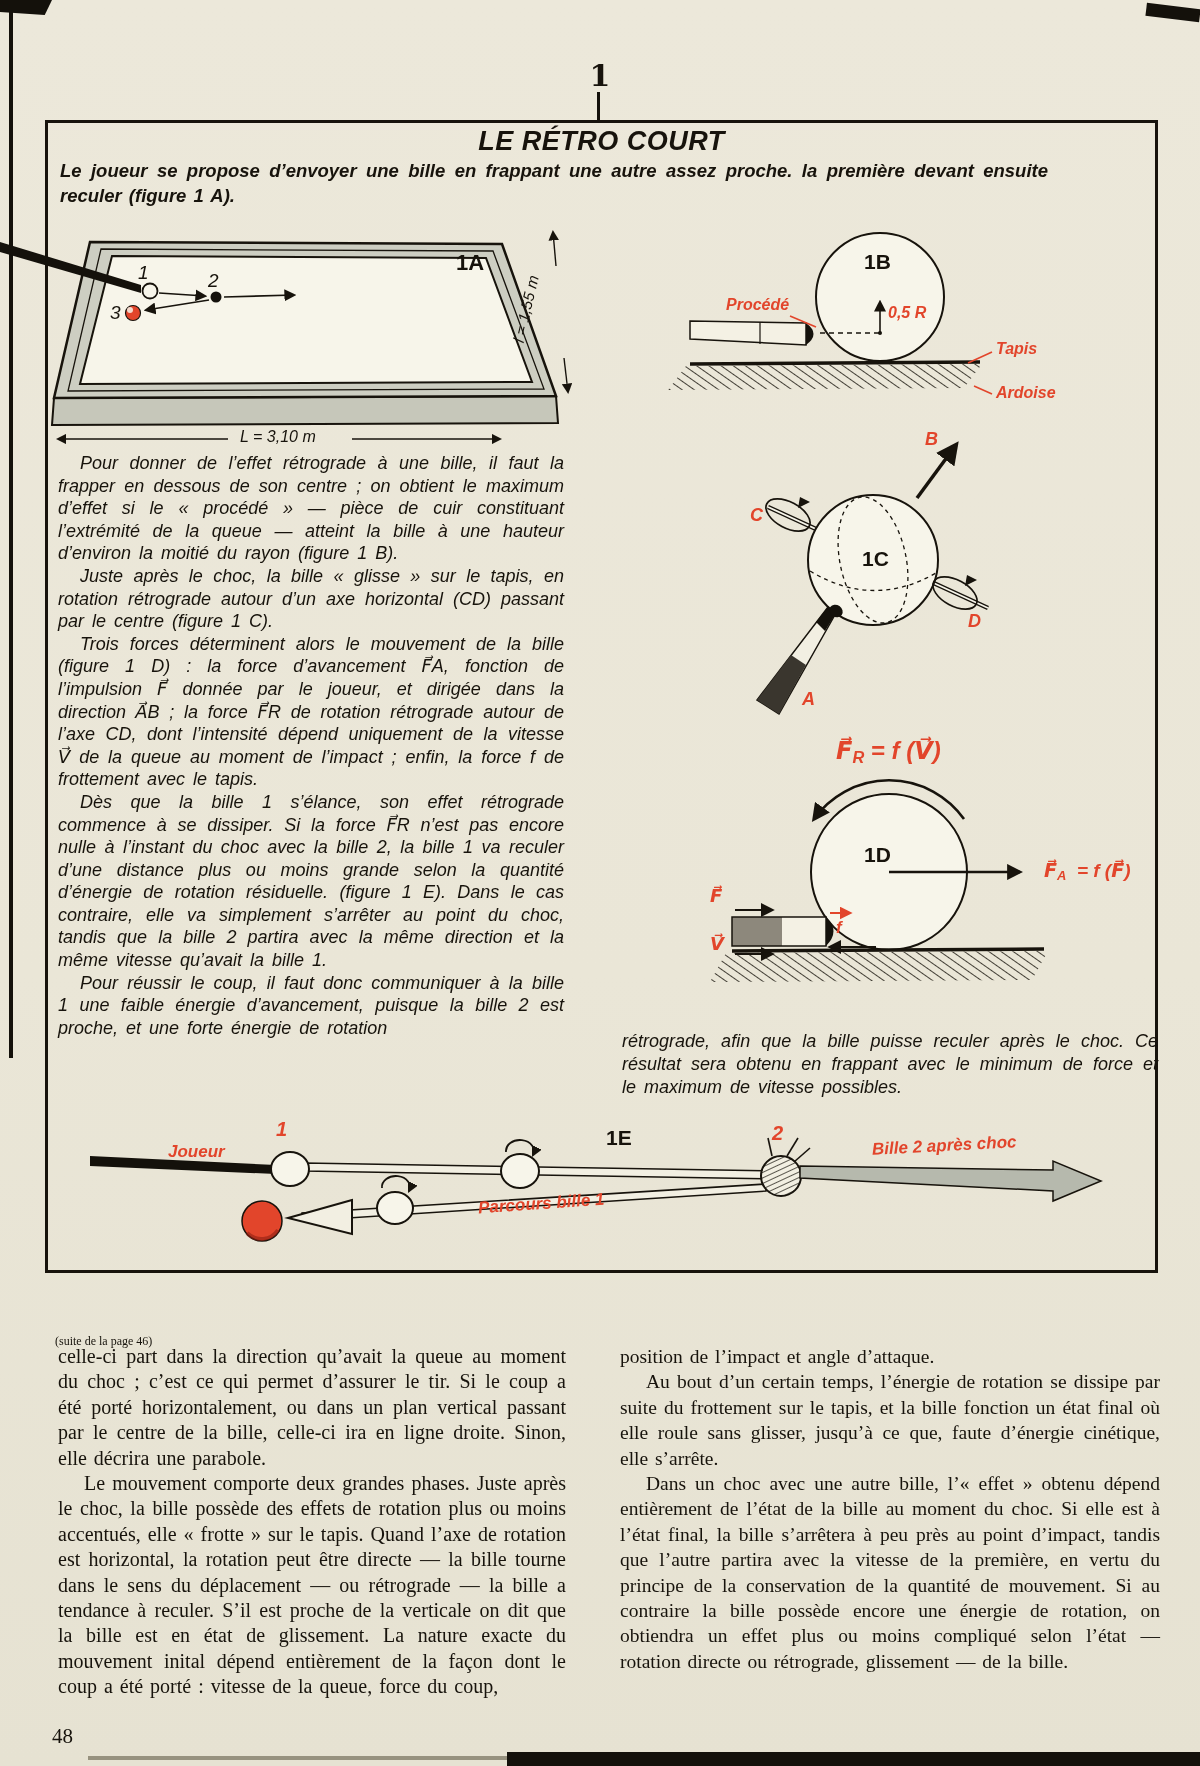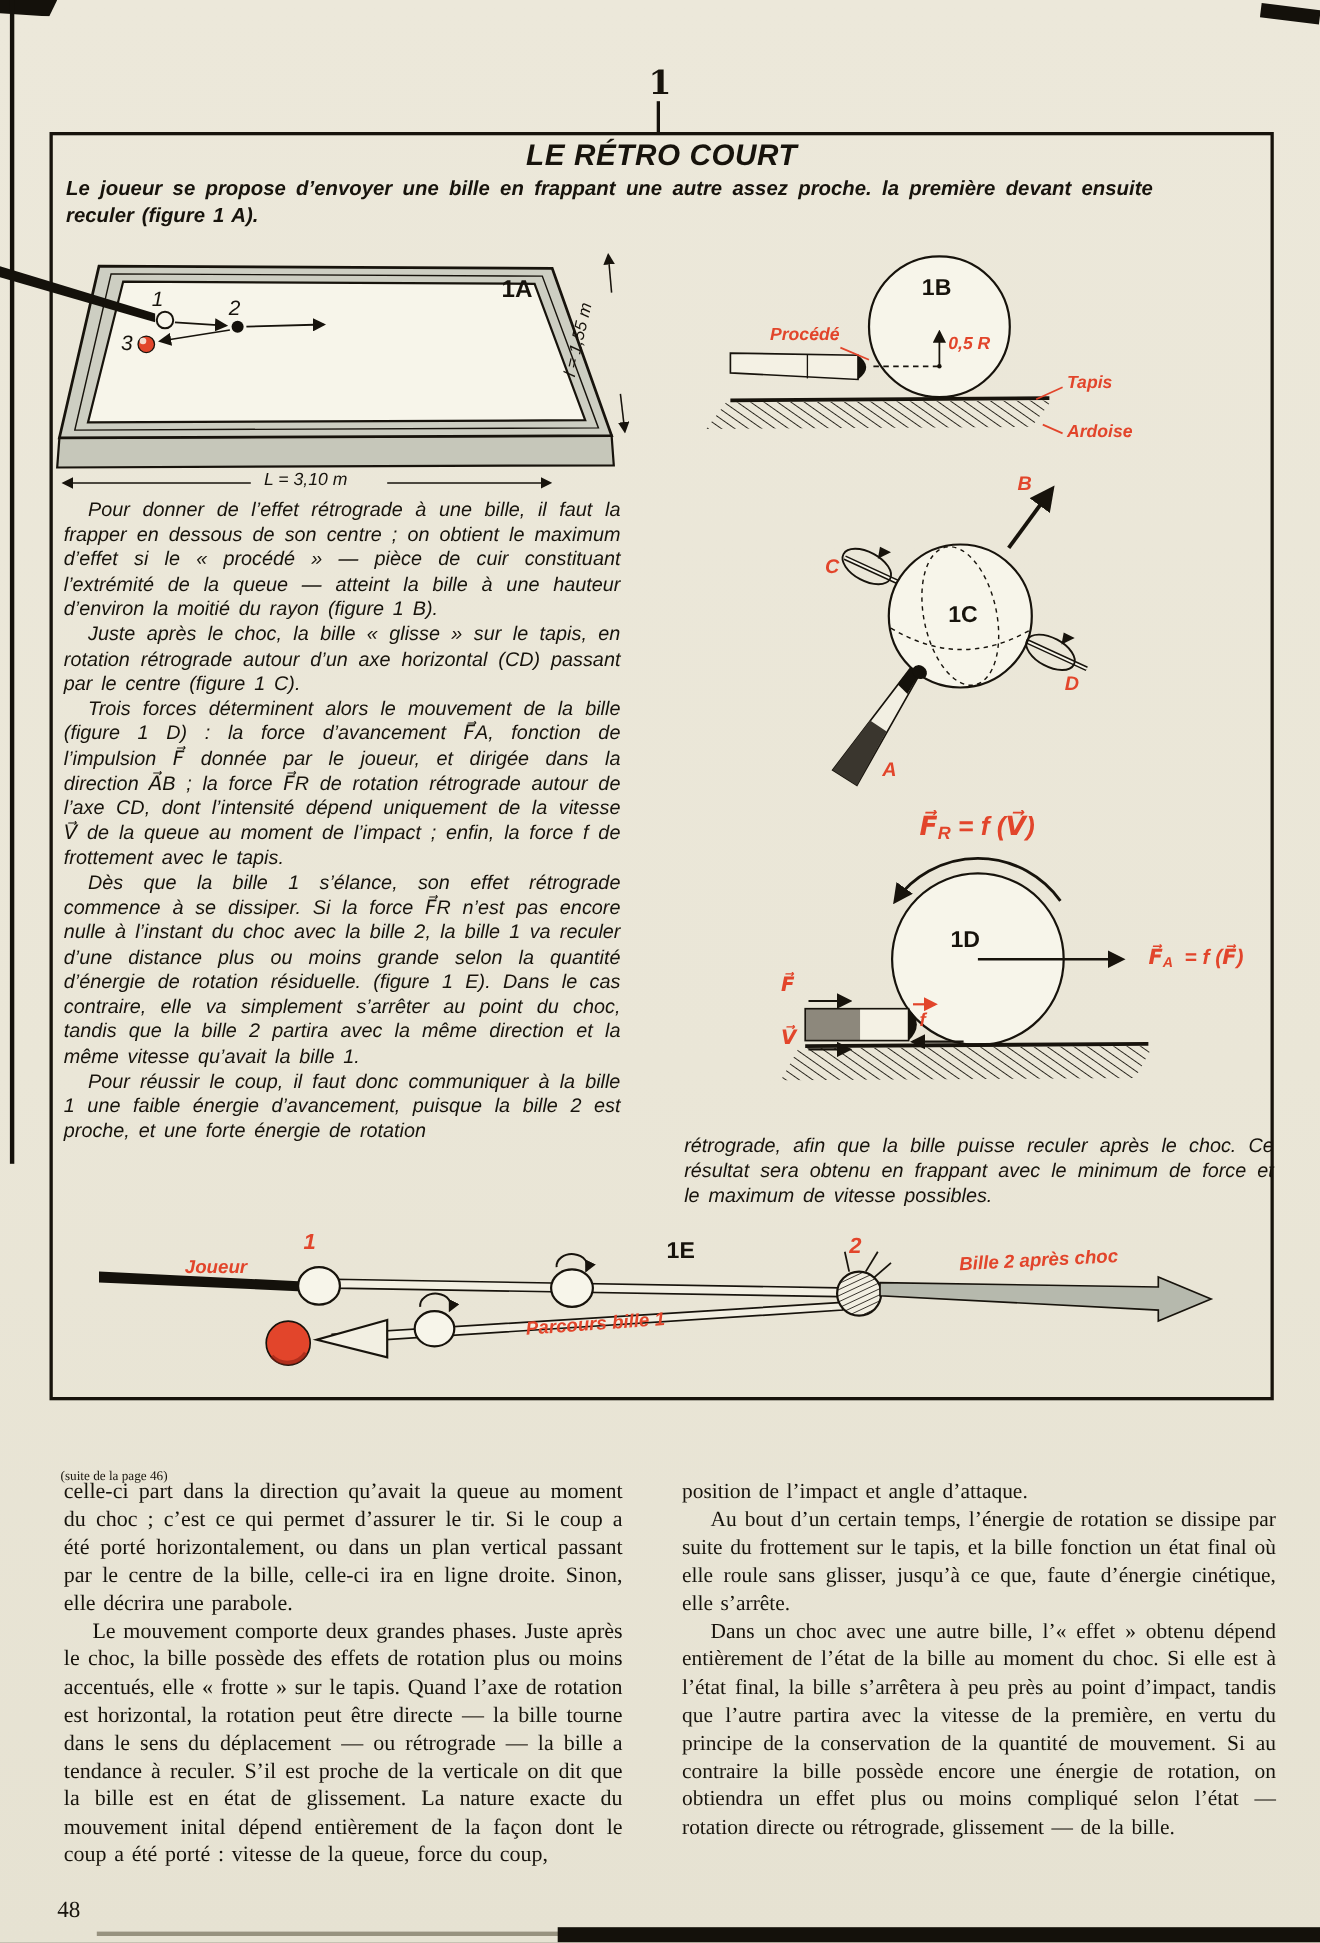--- a/index.html
+++ b/index.html
@@ -93,21 +93,21 @@
       </g>
     </svg>
     <span class="fl" style="left:138px;top:66px;font-size:19px;">1</span>
     <span class="fl" style="left:208px;top:74px;font-size:19px;">2</span>
     <span class="fl" style="left:110px;top:106px;font-size:19px;">3</span>
     <span class="fnum" style="left:456px;top:54px;font-size:22px;">1A</span>
     <span class="fl rotdim" style="left:492px;top:104px;font-size:15.5px;">l = 1,55 m</span>
     <span class="fl" style="left:240px;top:232px;font-size:16px;">L = 3,10 m</span>
   </div>
 
-  <div class="fig" style="left:614px;top:190px;width:520px;height:215px;">
+  <div class="fig" style="left:640px;top:190px;width:520px;height:215px;">
     <svg width="520" height="215" viewBox="0 0 520 215">
       <defs>
         <marker id="arr-b" viewBox="0 0 10 10" refX="8" refY="5" markerWidth="7.5" markerHeight="7.5" orient="auto-start-reverse">
           <path d="M0 0 L10 5 L0 10 z" fill="#17130c"></path>
         </marker>
         <pattern id="hatch-b" width="7" height="7" patternUnits="userSpaceOnUse" patternTransform="rotate(-55)">
           <line x1="0" y1="0" x2="0" y2="7" stroke="#17130c" stroke-width="1.6"></line>
         </pattern>
       </defs>
       <g>

